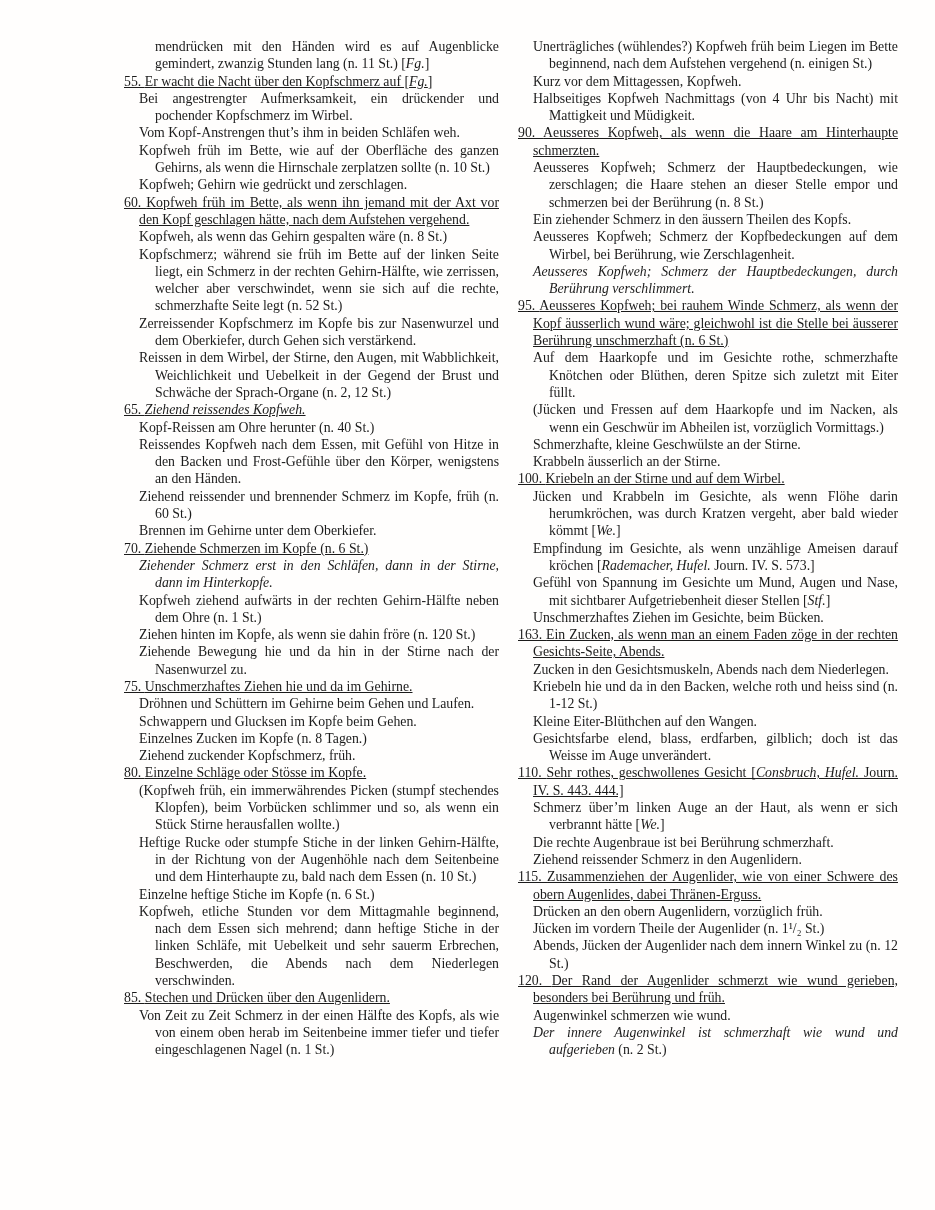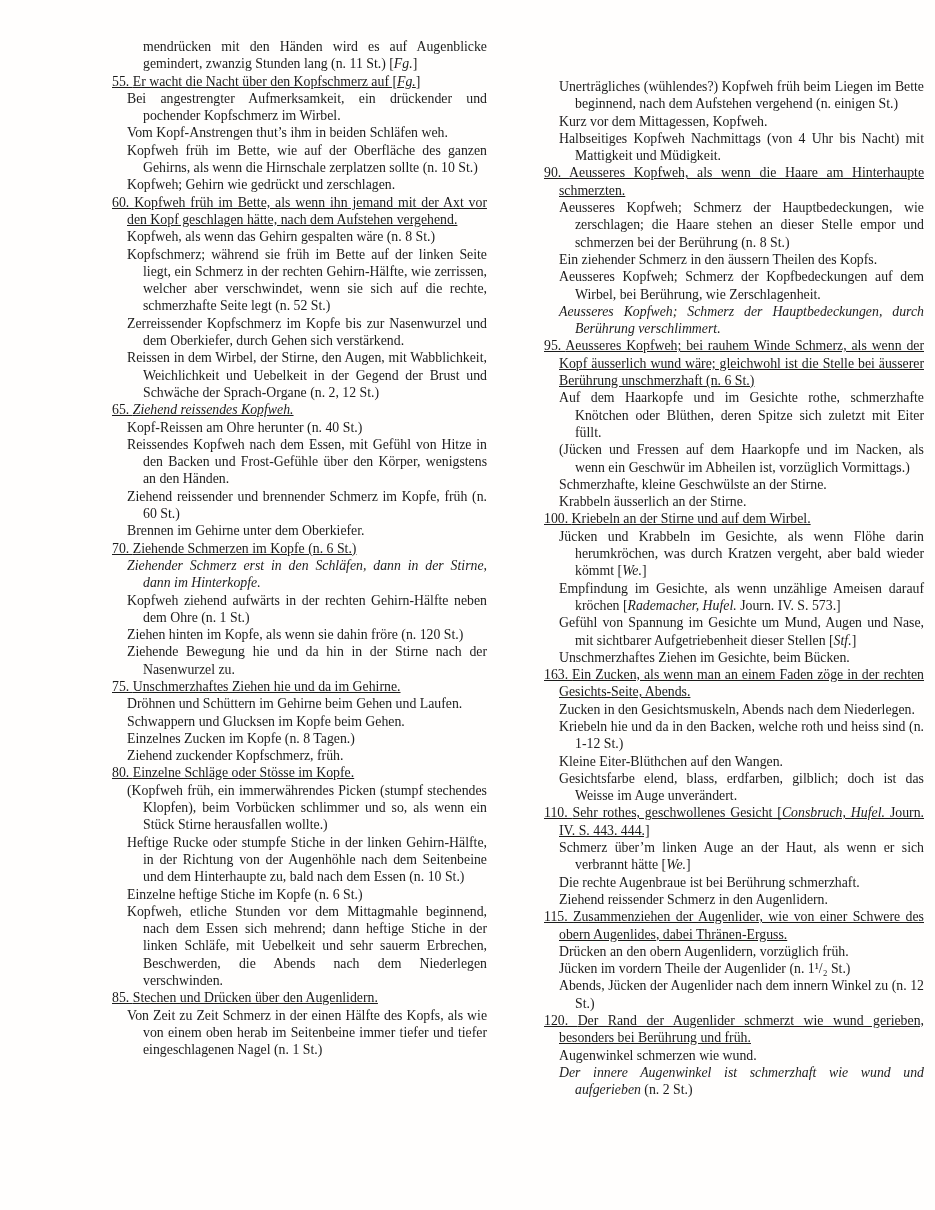--- a/index.html
+++ b/index.html
@@ -16,22 +16,22 @@
     font-family: "Liberation Serif", "DejaVu Serif", serif;
     font-size: 13.8px;
     line-height: 17.3px;
     overflow: hidden;
   }
   .col {
     position: absolute;
     top: 38px;
     text-align: justify;
   }
-  .col-left  { left: 112px; width: 375px; }
-  .col-right { left: 544px; width: 380px; margin-top: 40px; }
+  .col-left  { left: 124px; width: 375px; }
+  .col-right { left: 518px; width: 380px; }
   p.entry { margin: 0; padding: 0; }
   
   p.num  { padding-left: 15px; text-indent: -15px; text-decoration: underline; }
   
   p.sym  { padding-left: 31px; text-indent: -16px; }
   
   p.cont { padding-left: 31px; text-indent: 0; }
   .i { font-style: italic; }
   .no { font-style: normal; }
   .pageno {

